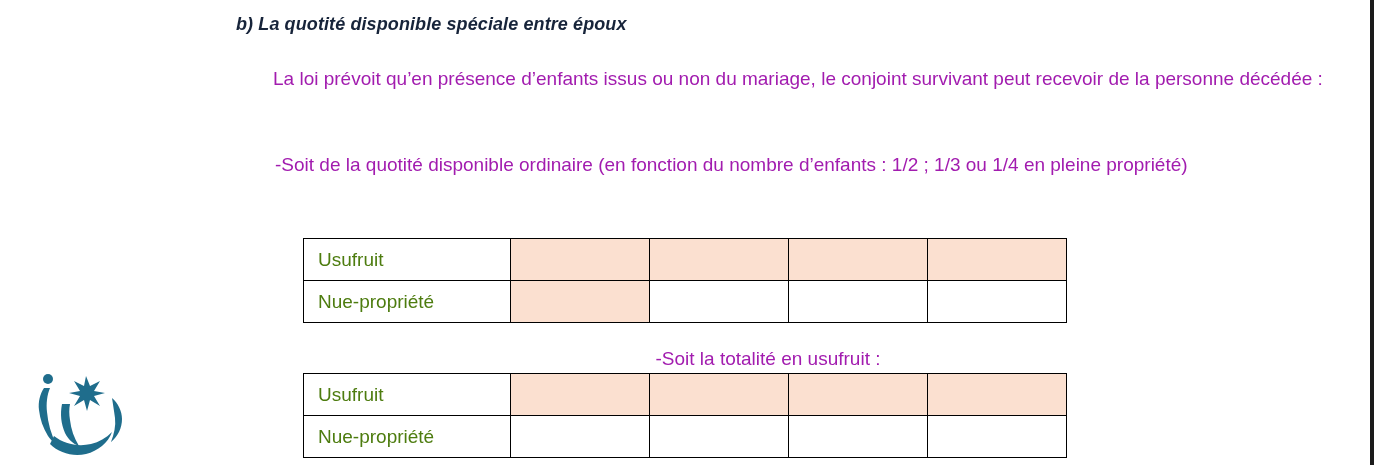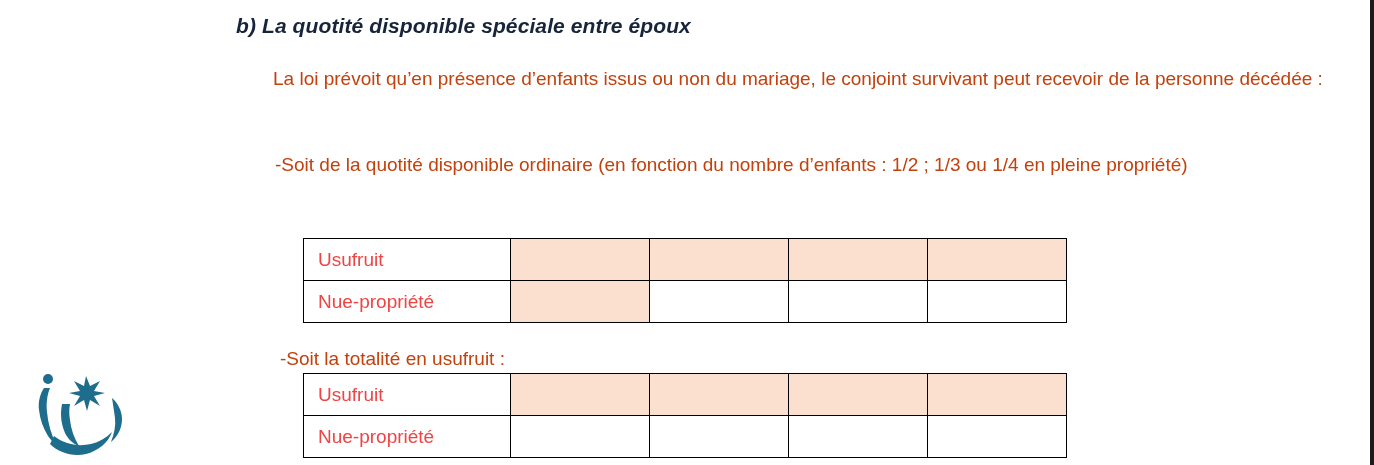--- a/index.html
+++ b/index.html
@@ -31,32 +31,32 @@
     left: 0;
     top: 0;
     width: 1374px;
     height: 465px;
   }
 
   .heading {
     position: absolute;
     left: 236px;
     top: 14px;
-    font-size: 21px;
+    font-size: 18px;
     font-style: italic;
     font-weight: bold;
     color: #17243a;
     letter-spacing: 0.1px;
   }
 
   .para {
     position: absolute;
     font-size: 19px;
     line-height: 29px;
-    color: #c2410c;
+    color: #a21caf;
   }
 
   .para-intro {
     left: 273px;
     top: 64px;
     width: 1075px;
   }
 
   .para-ordinaire {
     left: 275px;
@@ -64,39 +64,40 @@
     width: 1080px;
   }
 
   .para-quart {
     left: 273px;
     top: 206px;
     width: 1000px;
   }
 
   .para-totalite {
-    left: 280px;
+    left: 268px;
     top: 344px;
     width: 1000px;
+    text-align: center;
   }
 
   
   .qt-table {
     position: absolute;
     border-collapse: collapse;
     table-layout: fixed;
   }
   .qt-table td {
     height: 41px;
     border: 1px solid #000000;
     font-size: 19px;
     padding: 0 0 0 14px;
     vertical-align: middle;
     background: #ffffff;
-    color: #ef4444;
+    color: #4d7c0f;
   }
   .qt-table td.lbl {
     width: 192px;
     border-right: 1px solid #000000;
   }
   .qt-table td.cell {
     width: 124px;
   }
   .qt-table td.fill {
     background: #fbe0d0;

